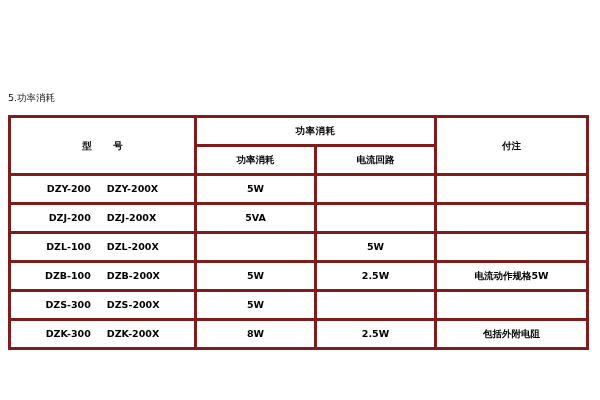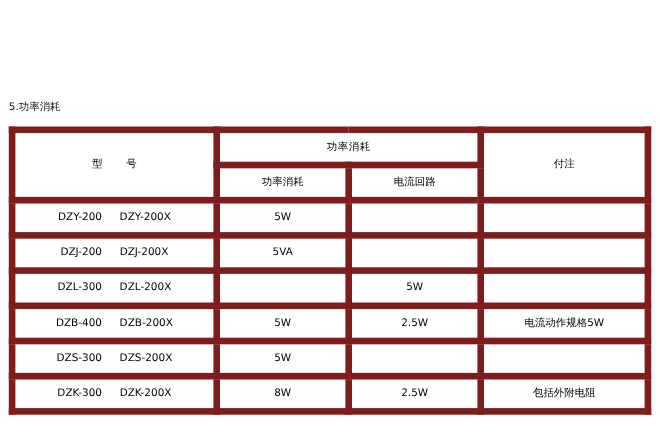--- a/index.html
+++ b/index.html
@@ -36,24 +36,24 @@
     width: 578px;
   }
   table.spec {
     border-collapse: collapse;
     table-layout: fixed;
     width: 578px;
     font-size: 9.5px;
     color: #000000;
   }
   table.spec td, table.spec th {
-    border: 6px solid #7f1d1d;
+    border: 3px solid #7f1d1d;
     text-align: center;
     vertical-align: middle;
-    font-weight: normal;
+    font-weight: bold;
     padding: 0;
     height: 26px;
     line-height: 12px;
   }
   .col-model { width: 186px; }
   .col-v { width: 120px; }
   .col-a { width: 120px; }
   .col-note { width: 152px; }
 
   .model-cell {
@@ -119,32 +119,32 @@
               <span>DZJ-200X</span>
             </div>
           </td>
           <td>5VA</td>
           <td></td>
           <td></td>
         </tr>
         <tr>
           <td>
             <div class="model-cell">
-              <span>DZL-300</span>
+              <span>DZL-100</span>
               <span>DZL-200X</span>
             </div>
           </td>
           <td></td>
           <td>5W</td>
           <td></td>
         </tr>
         <tr>
           <td>
             <div class="model-cell">
-              <span>DZB-400</span>
+              <span>DZB-100</span>
               <span>DZB-200X</span>
             </div>
           </td>
           <td>5W</td>
           <td>2.5W</td>
           <td>电流动作规格5W</td>
         </tr>
         <tr>
           <td>
             <div class="model-cell">

